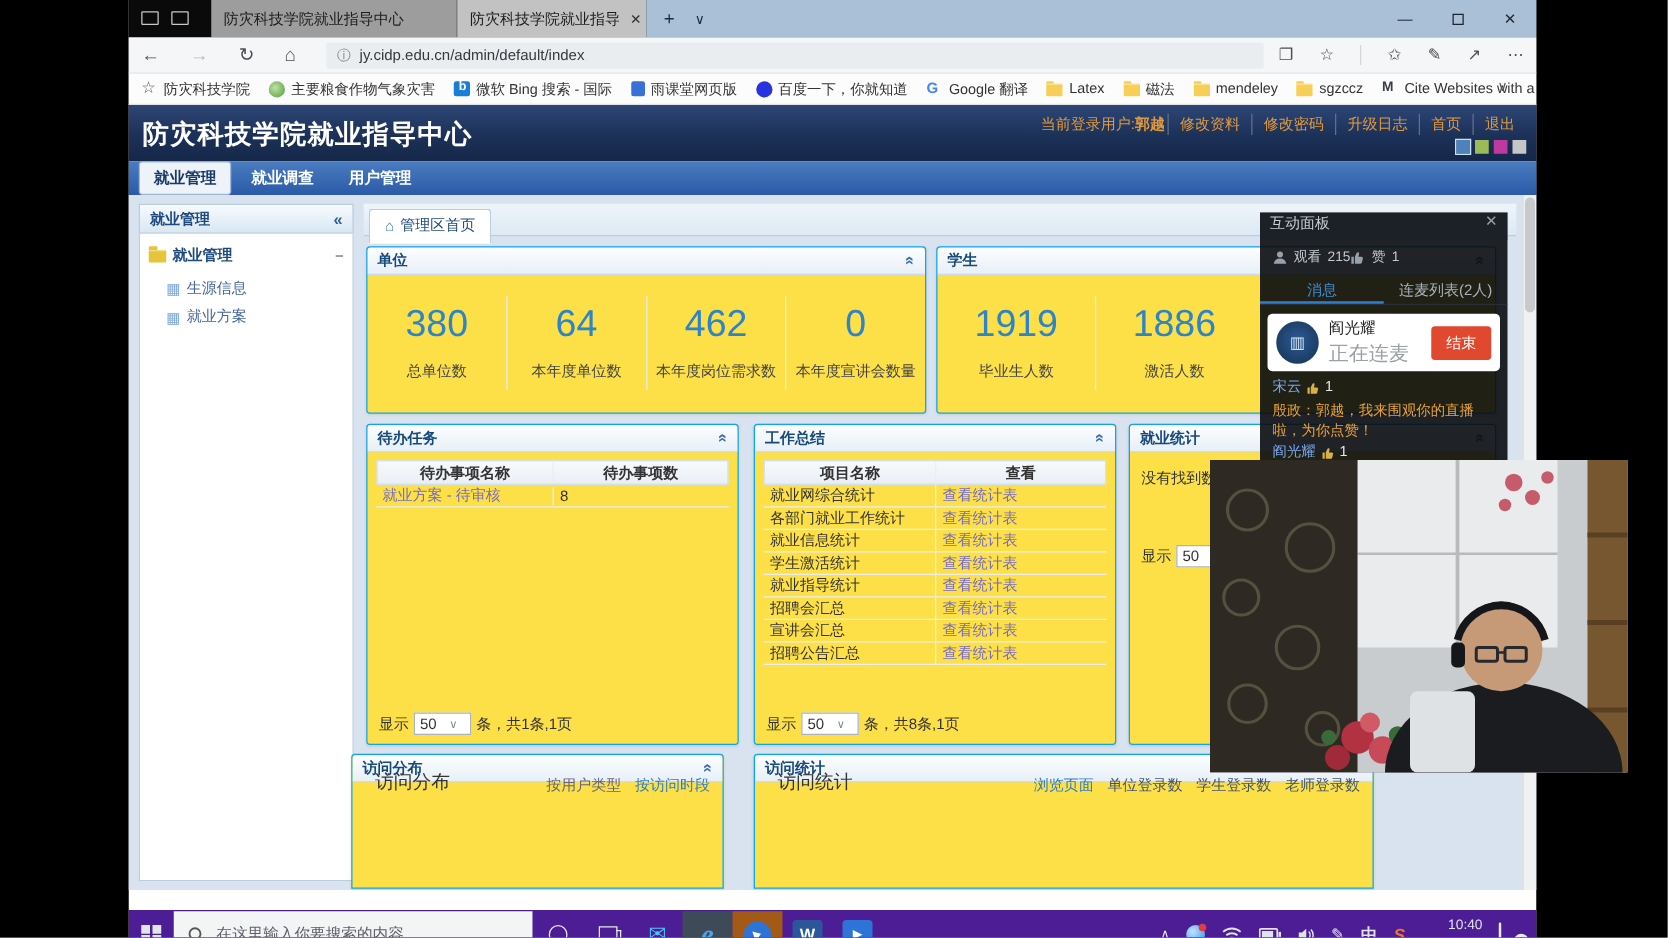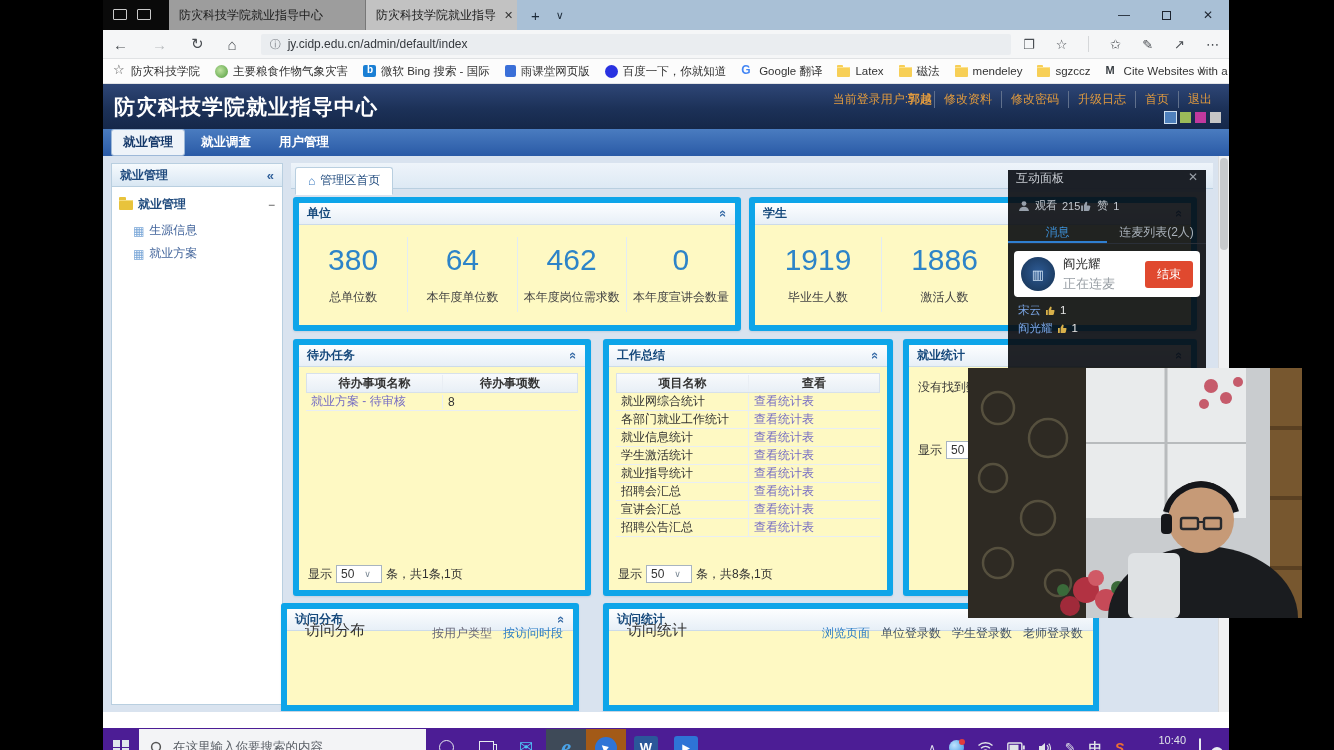--- a/index.html
+++ b/index.html
@@ -73,21 +73,21 @@
   .fold::before{content:"";position:absolute;top:-3px;left:0;width:7px;height:3px;background:#e8c33c;border-radius:1px 1px 0 0}
   .tree-item{display:flex;align-items:center;gap:5px;color:#44669c;padding:3px 0 3px 16px}
   .grid-ic{color:#7aa7d8;font-size:12px;line-height:10px}
 
   .mainarea{position:absolute;left:186px;top:0;right:0;bottom:0}
   .tabstrip{position:absolute;left:2px;top:7px;right:16px;height:26px;border-bottom:1px solid #b9cfe0;background:linear-gradient(#eef4fa,#dde9f4)}
   .mtab{display:inline-flex;align-items:center;gap:5px;background:#fff;border:1px solid #b9cfe0;border-bottom:1px solid #fff;padding:4px 12px 5px;font-size:12px;color:#1f4a7d;margin:3px 0 0 4px;border-radius:3px 3px 0 0;position:relative;top:1px}
   .mtab .home{color:#3a7ac0}
   .dblchev{position:absolute;right:2px;top:12px;color:#33506e;font-size:11px;transform:rotate(-90deg);letter-spacing:-2px}
 
-  .panel{position:absolute;background:#fef9c3;border:6px solid #0ea5e9;border-radius:3px;box-shadow:0 1px 2px rgba(40,70,110,.12)}
+  .panel{position:absolute;background:#fde047;border:1px solid #0ea5e9;border-radius:3px;box-shadow:0 1px 2px rgba(40,70,110,.12)}
   .panel-h{height:22px;background:linear-gradient(#fdfeff,#e7eff7);border-bottom:1px solid #ccdbe9;display:flex;align-items:center;padding:0 8px;font-size:12px;font-weight:bold;color:#16497c;border-radius:3px 3px 0 0}
   .panel-h .cl{margin-left:auto;color:#3b6ea8;font-size:13px;transform:rotate(90deg)}
 
   .stats{display:flex;height:calc(100% - 23px);align-items:center;text-align:center}
   .stats .stat{flex:1;padding:6px 0}
   .stats .stat + .stat{border-left:1px solid #e3ecf4}
   .stats.fixed .stat{flex:none;width:126px}
   .stat .v{font-size:30px;font-weight:normal;color:#2d84c8}
   .stat .l{font-size:12px;color:#444;margin-top:12px}
 
@@ -118,21 +118,21 @@
   .chat-h{height:22px;display:flex;align-items:flex-start;padding:0 8px;font-size:12px;background:rgba(28,32,40,.85);color:#c8ccd2}
   .chat-h .x{margin-left:auto;color:#9aa0a8;font-size:12px}
   .chat-stats{display:flex;align-items:center;padding:6px 10px 4px;font-size:11px;color:#c2c8cf}
   .chat-stats .it{display:flex;align-items:center;gap:5px}
   .ctabs{display:flex;height:25px;font-size:12px;border-bottom:1px solid #2a2f38;margin-top:2px}
   .ctab{flex:1;text-align:center;color:#aab2bb;padding-top:5px}
   .ctab.active{color:#3d8fd6;border-bottom:2px solid #2f7fd0}
   .ccard{margin:7px 6px 5px;background:#fff;border-radius:4px;height:46px;display:flex;align-items:center;padding:0 7px;gap:8px}
   .cavatar{width:34px;height:34px;border-radius:50%;background:radial-gradient(circle at 50% 45%,#2d5a94,#15304f);flex:none;display:flex;align-items:center;justify-content:center;color:#cfe2f5;font-size:13px}
   .cwho .nm{color:#222;font-size:12.5px}
-  .cwho .st{color:#9aa0a6;font-size:13px;margin-top:2px}
+  .cwho .st{color:#9aa0a6;font-size:16px;margin-top:2px}
   .cend{margin-left:auto;background:#e0492f;color:#fff;font-size:12px;padding:5px 12px;border-radius:3px}
   .msg{padding:1px 10px;font-size:11.5px;line-height:1.35;display:flex;align-items:center;gap:4px}
   .msg .mname{color:#7ba7e8}
   .msg .cnt{color:#e6e6e6}
   .msg-txt{display:block;padding:1px 10px;font-size:11.5px;line-height:1.4;color:#e8a33d}
 
   
   .webcam{position:absolute;left:968px;top:368px;width:334px;height:250px;z-index:10;background:#8a8d90}
 
   
@@ -614,20 +614,21 @@
       </span>
       <span class="cend">结束</span>
     </div>
     <div class="msg">
       <span class="mname">宋云</span>
       <svg width="11" height="11" viewBox="0 0 11 11">
           <path d="M1 5h1.8v5H1zM3.6 10h4.1c.6 0 1-.4 1.1-1l.6-2.6A1 1 0 0 0 8.4 5H6.2l.4-2.2A.9.9 0 0 0 5 2L3.6 4.8z" fill="#d8b04a"></path>
         </svg>
       <span class="cnt">1</span>
     </div>
+    <div class="msg-txt"><span>殷政：</span><span>郭越，我来围观你的直播啦，为你点赞！</span></div>
     <div class="msg">
       <span class="mname">阎光耀</span>
       <svg width="11" height="11" viewBox="0 0 11 11">
           <path d="M1 5h1.8v5H1zM3.6 10h4.1c.6 0 1-.4 1.1-1l.6-2.6A1 1 0 0 0 8.4 5H6.2l.4-2.2A.9.9 0 0 0 5 2L3.6 4.8z" fill="#d8b04a"></path>
         </svg>
       <span class="cnt">1</span>
     </div>
   </div>
 
   <div class="webcam">

